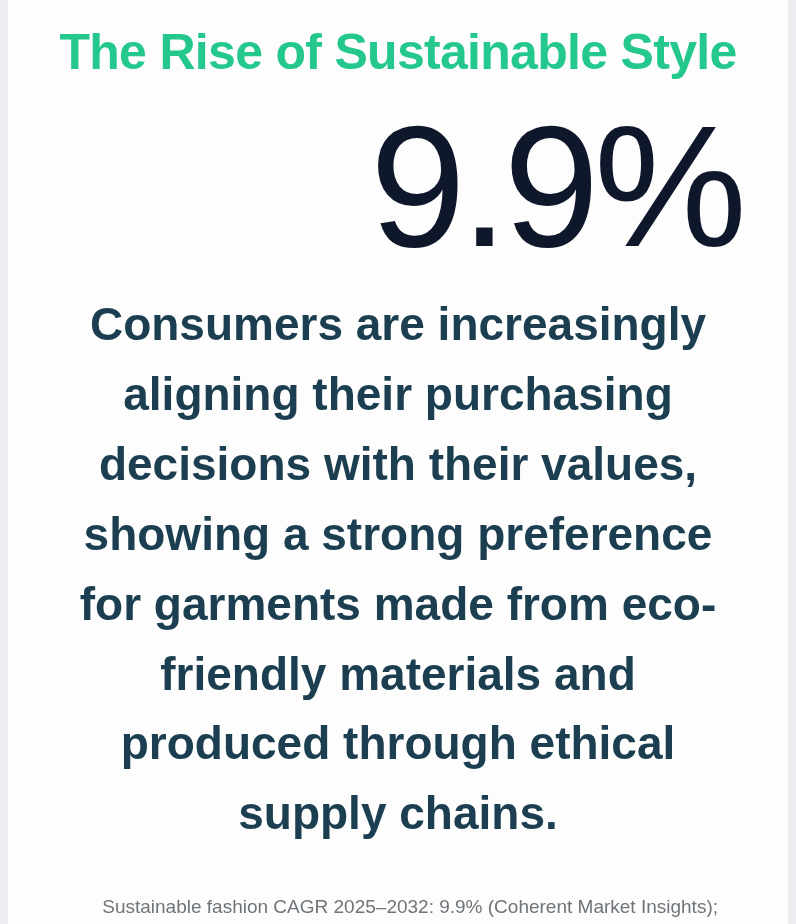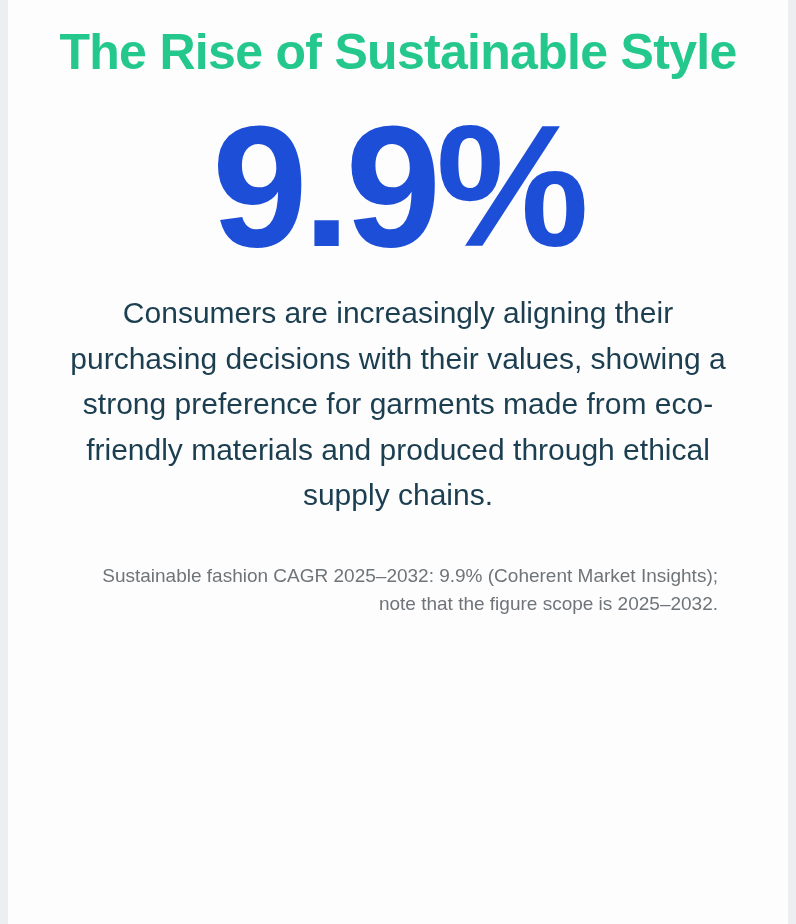--- a/index.html
+++ b/index.html
@@ -47,49 +47,49 @@
     line-height: 1.12;
     font-weight: bold;
     letter-spacing: -0.7px;
     color: #24c88d;
   }
 
   .stat-number {
     margin: 0;
     padding-top: 36px;
     width: 100%;
-    text-align: center;
+    text-align: right;
     font-size: 172px;
     line-height: 0.82;
-    font-weight: bold;
+    font-weight: normal;
     letter-spacing: -5px;
-    color: #1d4ed8;
+    color: #0f172a;
   }
 
   .stat-label {
     margin: 0;
     padding-top: 44px;
     width: 100%;
     text-align: center;
     font-size: 39px;
     line-height: 1.1;
     font-weight: bold;
     letter-spacing: -0.6px;
     color: #16394c;
   }
 
   .body-copy {
     margin: 0;
     padding-top: 33px;
     width: 100%;
     max-width: 690px;
     text-align: center;
-    font-size: 30px;
+    font-size: 46px;
     line-height: 1.52;
-    font-weight: normal;
+    font-weight: bold;
     color: #1b3e50;
   }
 
   .footnote {
     margin: 0;
     padding-top: 44px;
     width: 100%;
     max-width: 640px;
     text-align: right;
     font-size: 19px;

